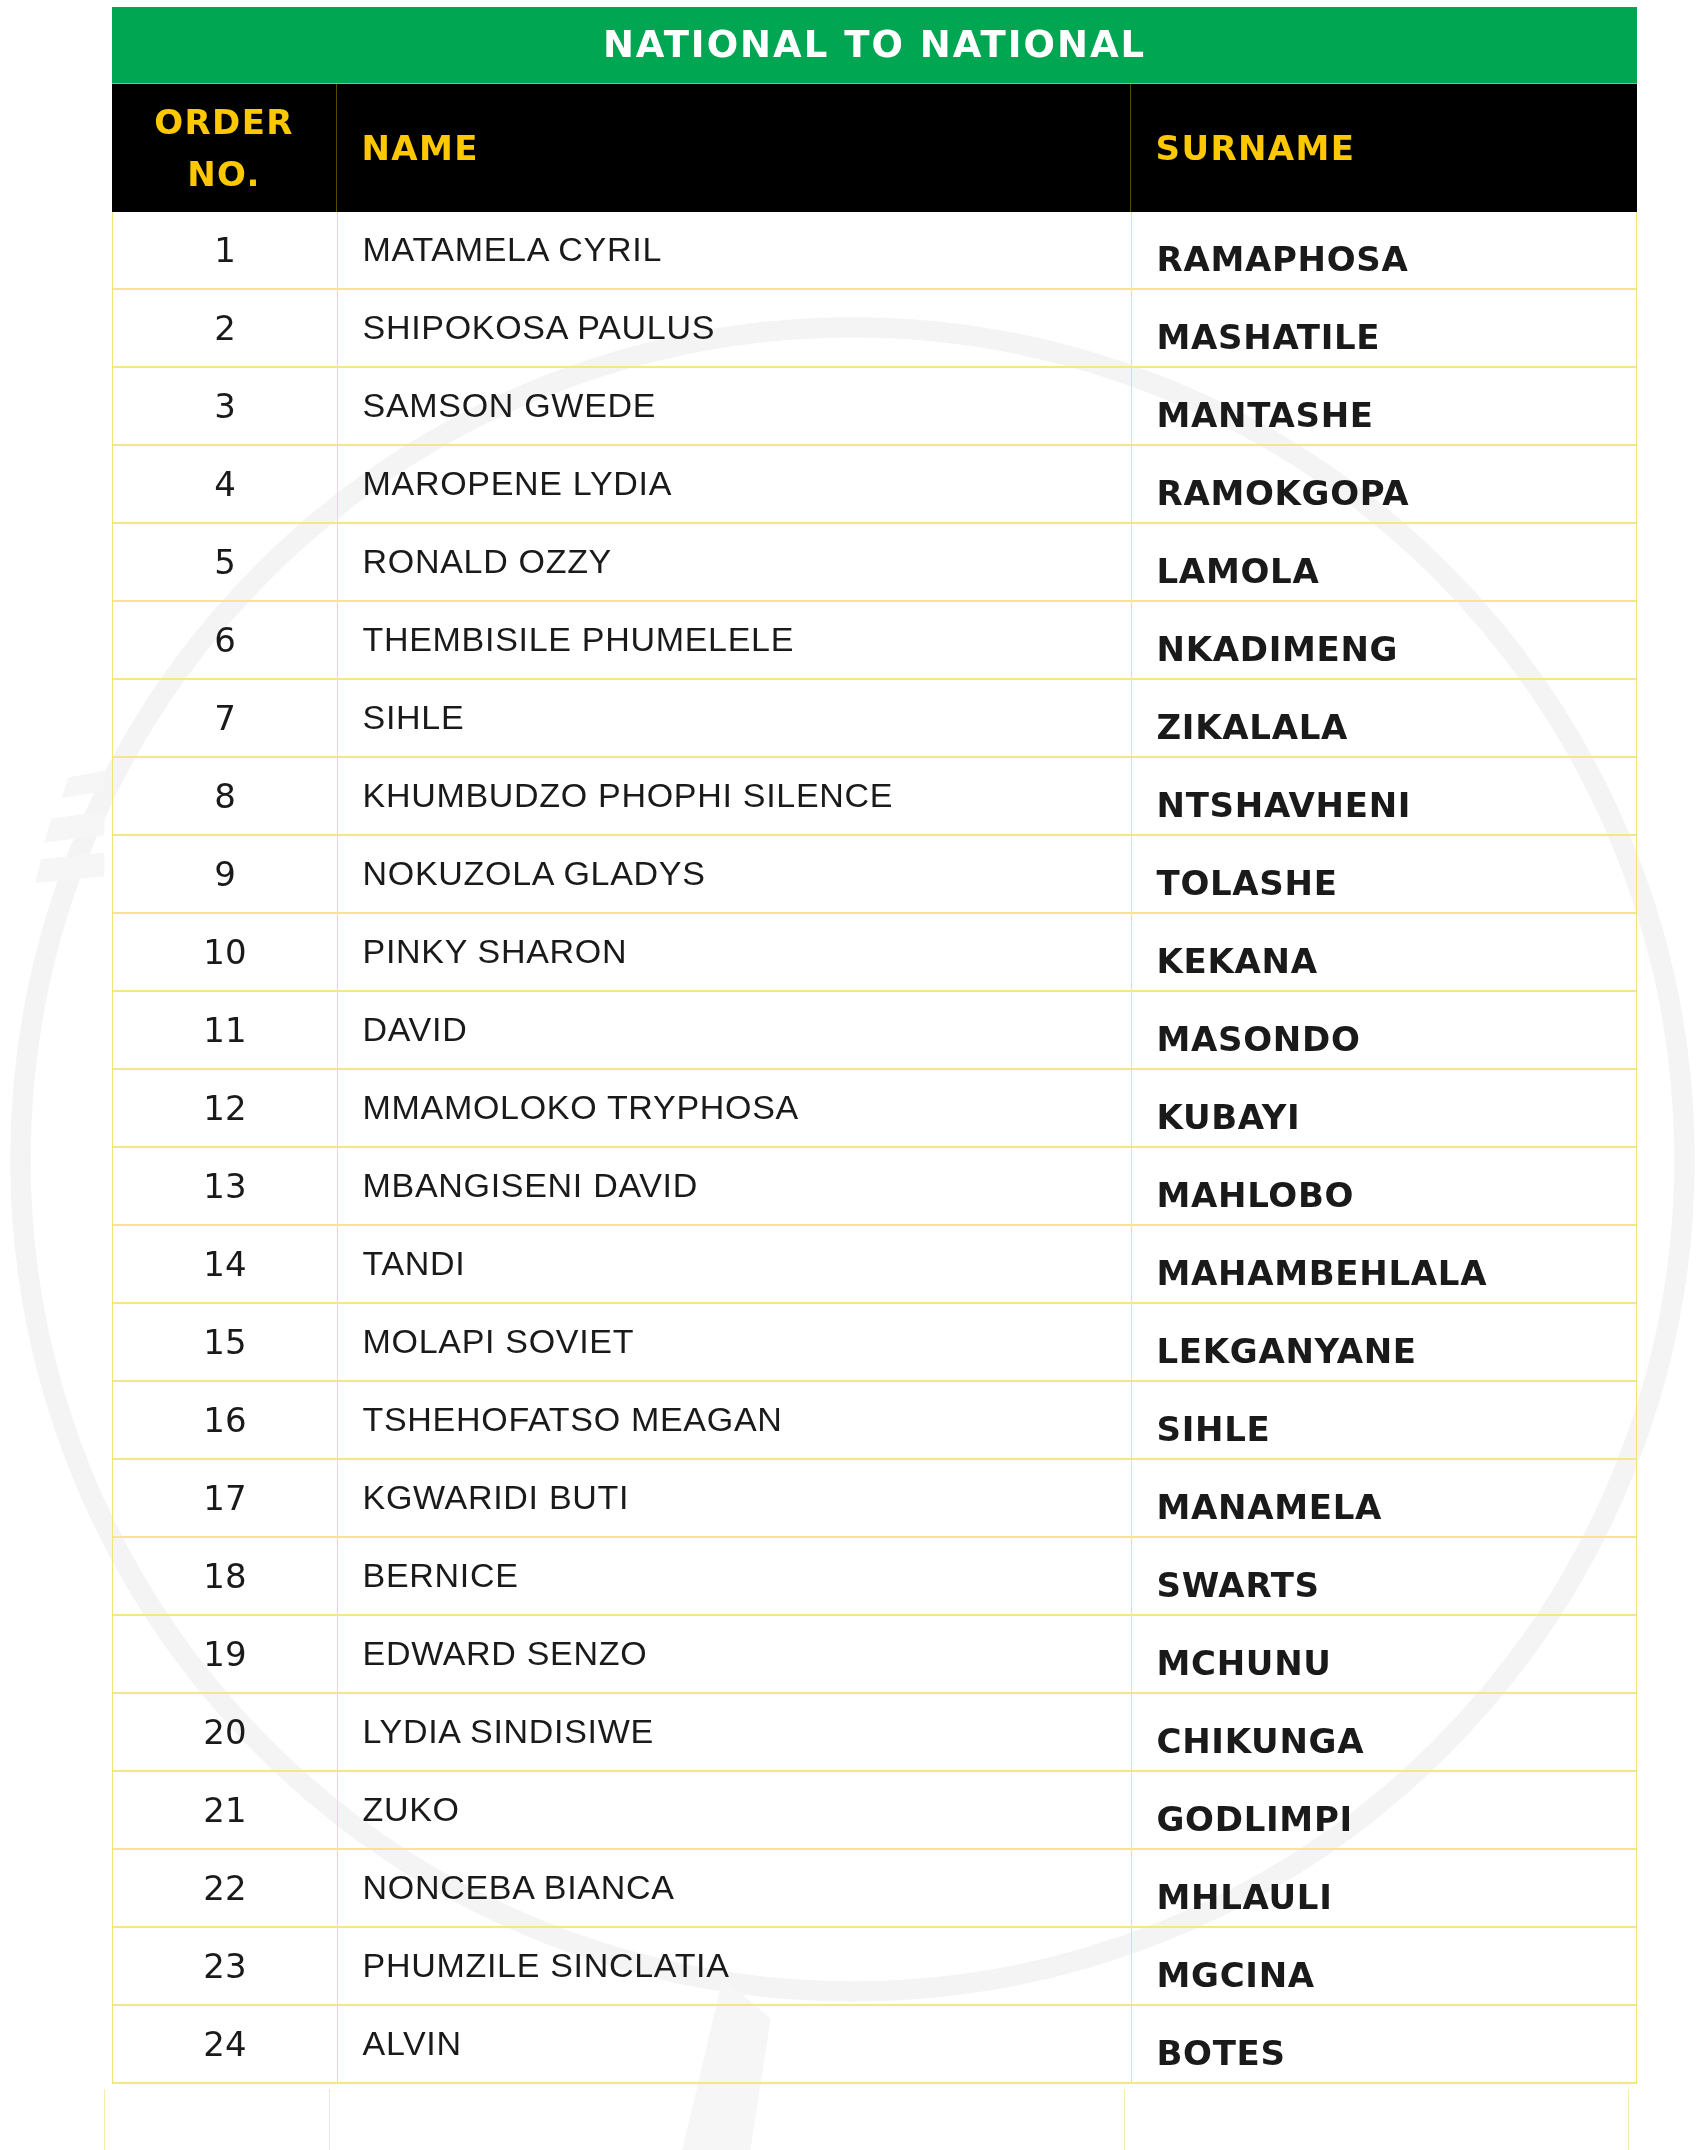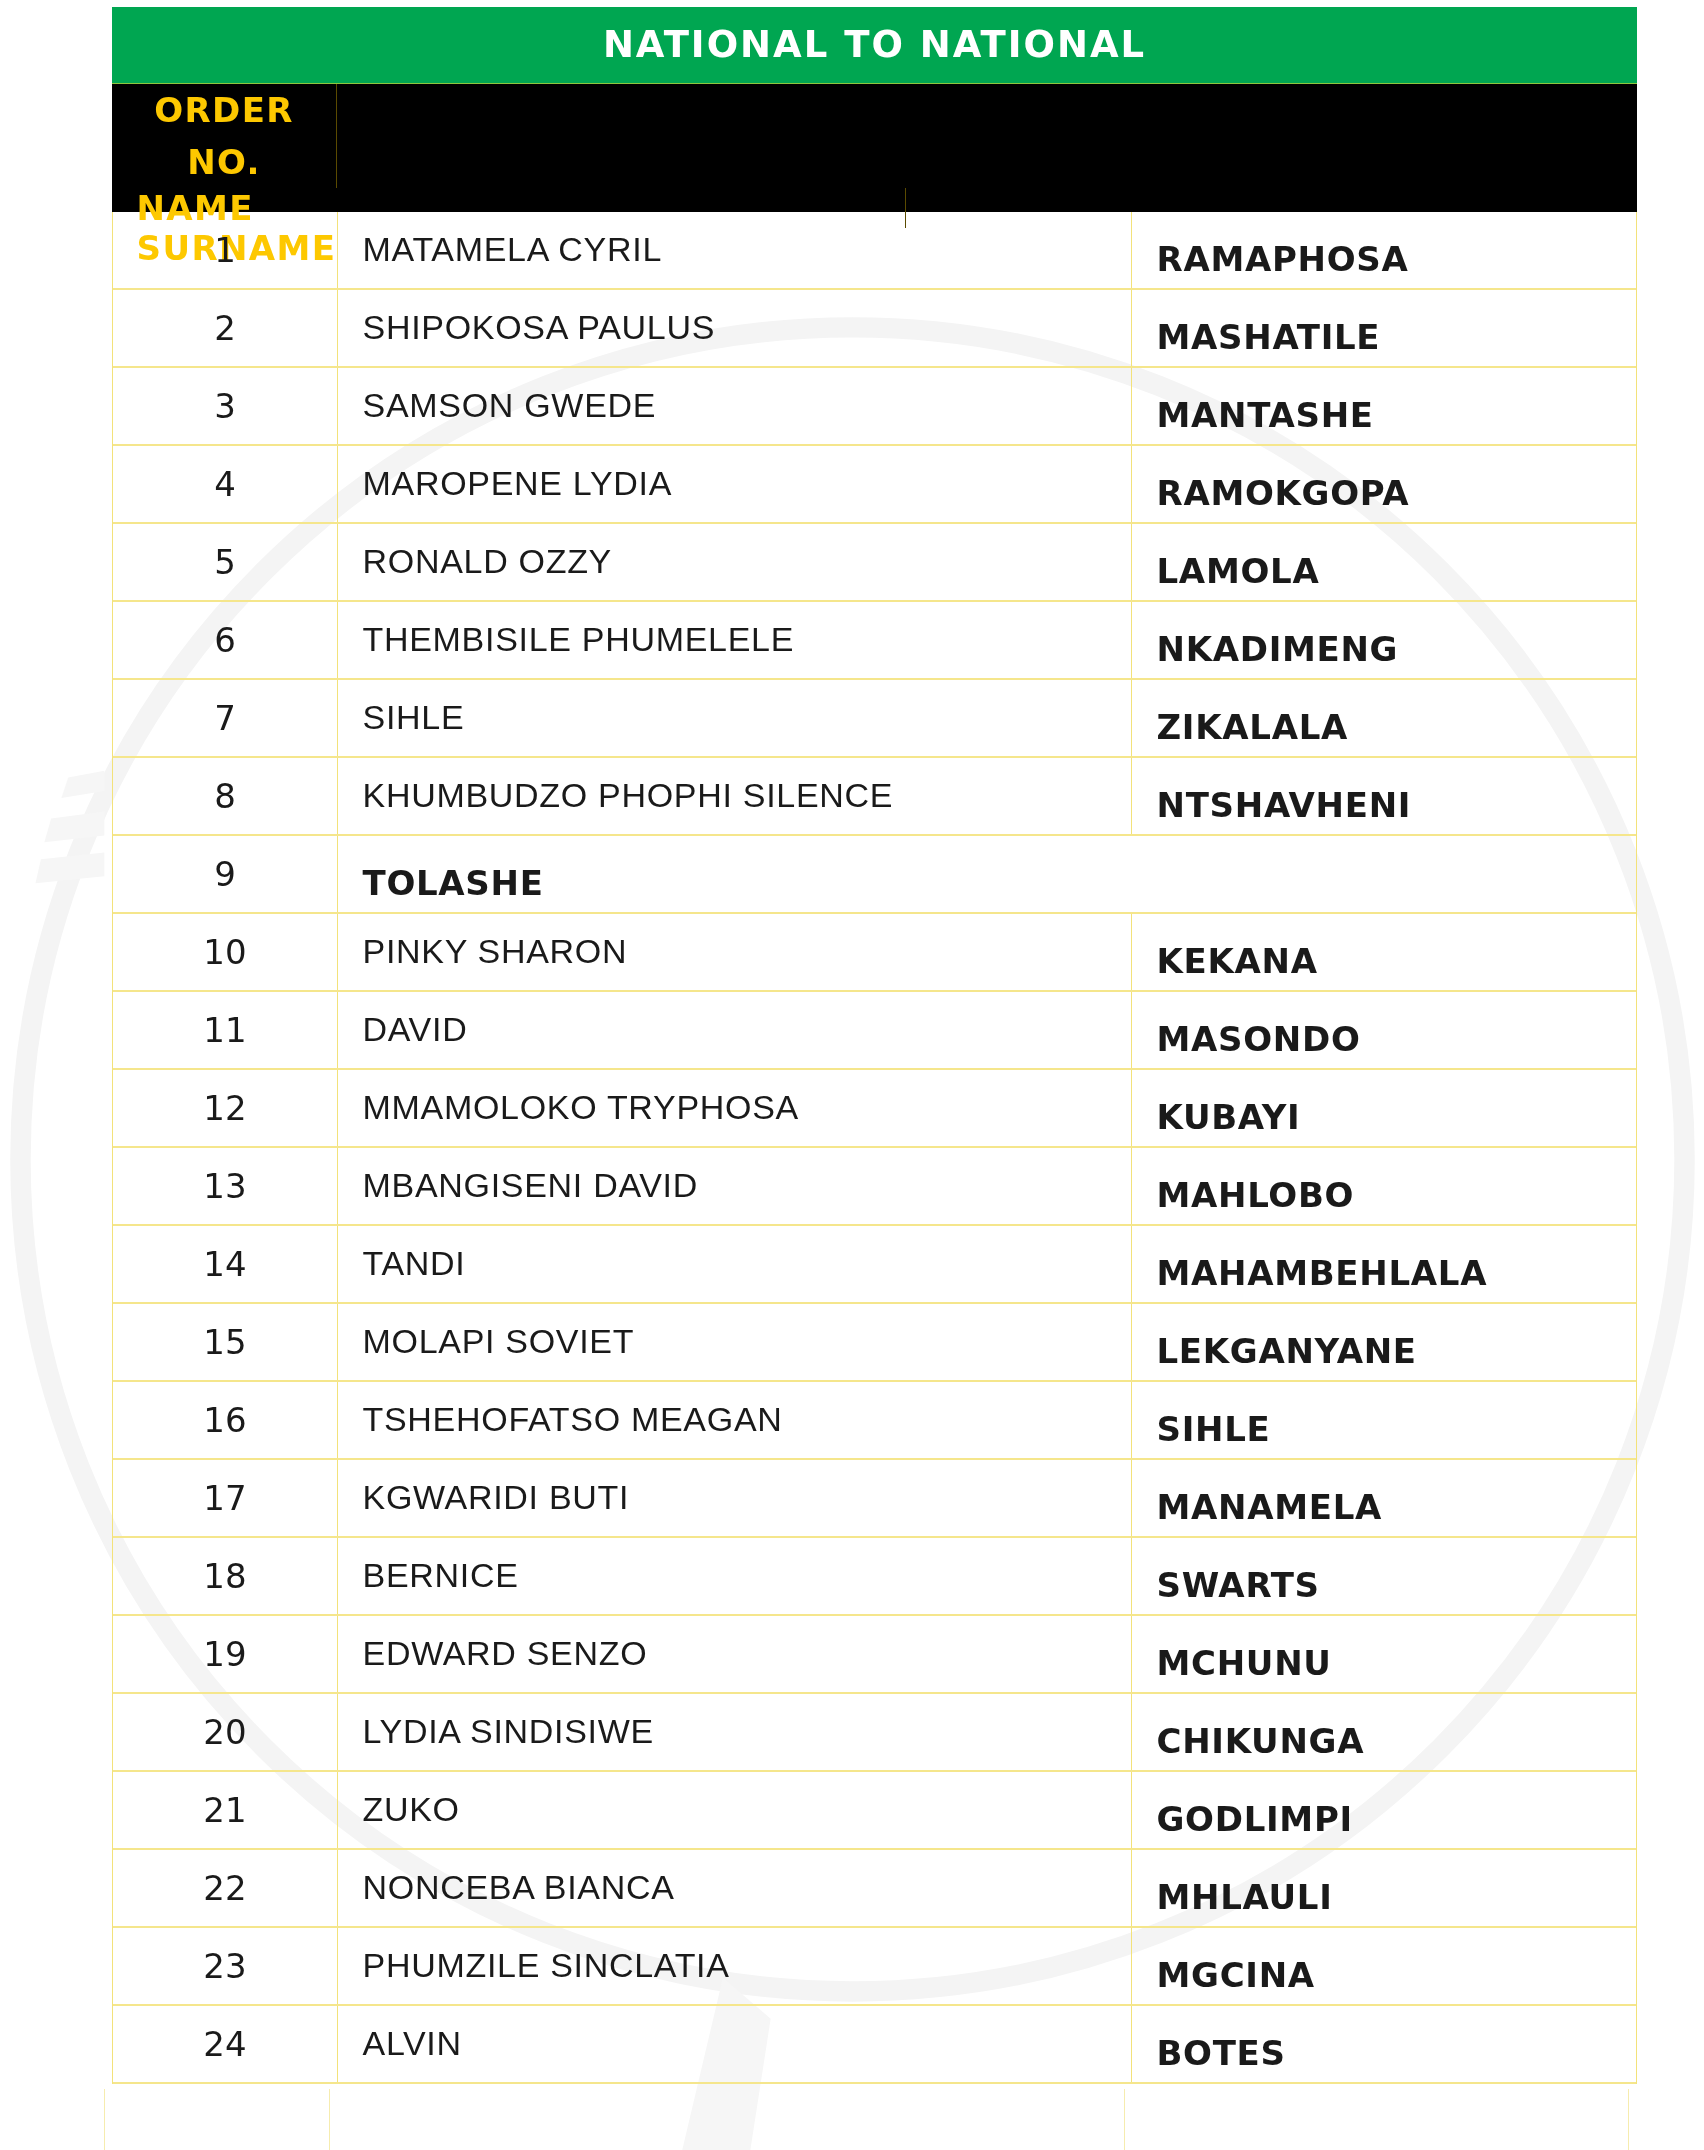--- a/index.html
+++ b/index.html
@@ -13,21 +13,21 @@
   }
   .title-bar {
     height: 76px; background: #00a651; display: flex; align-items: center; justify-content: center;
     border-bottom: 1.4px solid #8dc63f;
   }
   .title-bar span {
     color: #ffffff; font-weight: 900; font-size: 37px; letter-spacing: 2px;
     font-family: "DejaVu Sans", sans-serif; font-weight: bold;
   }
   .header-row {
-    display: flex; height: 128px; background: #000000; flex-direction: column;
+    display: flex; height: 128px; background: #000000;
   }
   .header-row .cell {
     color: #fdc800; font-family: "DejaVu Sans", sans-serif; font-weight: bold; font-size: 34px;
     display: flex; align-items: center; letter-spacing: 1.4px;
   }
   .c1 { width: 225px; justify-content: center; text-align: center; border-right: 1.4px solid #5a4a00; box-sizing: border-box; }
   .c2 { width: 794px; padding-left: 24.5px; box-sizing: border-box; border-right: 1.4px solid #5a4a00; }
   .c3 { flex: 1; padding-left: 24.5px; box-sizing: border-box; }
   .header-row .c1 { line-height: 52px; }
   .rows { border-left: 1.4px solid #f3e27a; border-right: 1.4px solid #f3e27a; }
@@ -107,20 +107,21 @@
         <div class="cell c2">SIHLE</div>
         <div class="cell c3">ZIKALALA</div>
       </div>
       <div class="row">
         <div class="cell c1">8</div>
         <div class="cell c2">KHUMBUDZO PHOPHI SILENCE</div>
         <div class="cell c3">NTSHAVHENI</div>
       </div>
       <div class="row">
         <div class="cell c1">9</div>
+        <div class="cell c2">NOKUZOLA GLADYS</div>
         <div class="cell c3">TOLASHE</div>
       </div>
       <div class="row">
         <div class="cell c1">10</div>
         <div class="cell c2">PINKY SHARON</div>
         <div class="cell c3">KEKANA</div>
       </div>
       <div class="row">
         <div class="cell c1">11</div>
         <div class="cell c2">DAVID</div>

